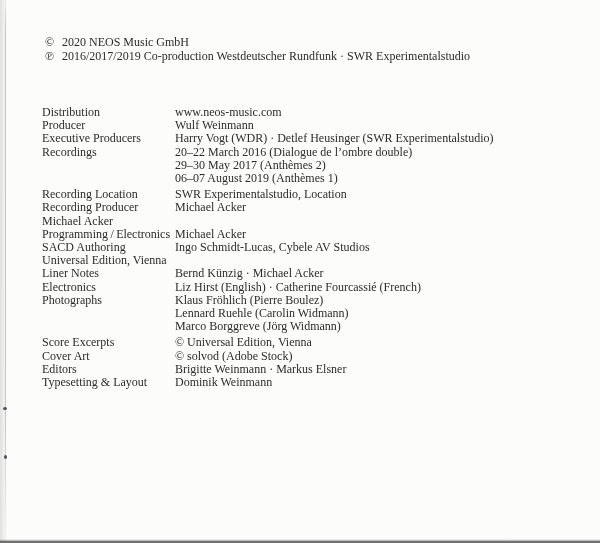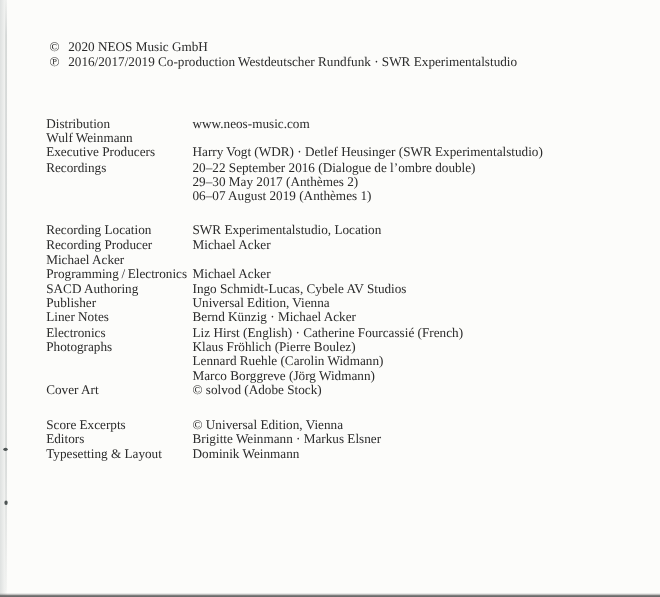--- a/index.html
+++ b/index.html
@@ -51,21 +51,21 @@
     font-size: 12px; line-height: 14px;
   }
   .header-line { display: flex; white-space: nowrap; }
   .header-symbol { flex: 0 0 17px; width: 17px; }
   
   .credits {
     position: absolute; left: 42px; top: 106px; right: 10px;
     font-size: 12px; line-height: 13.2px;
   }
   .credit-row { display: flex; }
-  .credit-row.gap-before { margin-top: 18px; }
+  .credit-row.gap-before { margin-top: 3px; }
   .credit-label { flex: 0 0 133px; width: 133px; white-space: nowrap; }
   .credit-values { flex: 1 1 auto; min-width: 0; }
   .credit-line { white-space: nowrap; }
   .it { }
 </style>
 </head>
 <body>
 
 <div class="page">
 
@@ -91,36 +91,37 @@
 
   <div class="credits">
   <div class="credit-row">
     <div class="credit-label">Distribution</div>
     <div class="credit-values">
           <div class="credit-line"><span>www.neos-music.com</span></div>
         </div>
   </div>
 
   <div class="credit-row">
+    <div class="credit-label">Producer</div>
     <div class="credit-values">
           <div class="credit-line"><span>Wulf Weinmann</span></div>
         </div>
   </div>
 
   <div class="credit-row">
     <div class="credit-label">Executive Producers</div>
     <div class="credit-values">
           <div class="credit-line"><span>Harry Vogt (WDR) · Detlef Heusinger (SWR Experimentalstudio)</span></div>
         </div>
   </div>
 
   <div class="credit-row">
     <div class="credit-label">Recordings</div>
     <div class="credit-values">
-          <div class="credit-line"><span>20–22 September 2016 </span><span class="it">(Dialogue de l’ombre double)</span></div>
+          <div class="credit-line"><span>20–22 March 2016 </span><span class="it">(Dialogue de l’ombre double)</span></div>
           <div class="credit-line"><span>29–30 May 2017 </span><span class="it">(Anthèmes 2)</span></div>
           <div class="credit-line"><span>06–07 August 2019 </span><span class="it">(Anthèmes 1)</span></div>
         </div>
   </div>
 
   <div class="credit-row gap-before">
     <div class="credit-label">Recording Location</div>
     <div class="credit-values">
           <div class="credit-line"><span>SWR Experimentalstudio, Location</span></div>
         </div>
@@ -147,21 +148,20 @@
   </div>
 
   <div class="credit-row">
     <div class="credit-label">SACD Authoring</div>
     <div class="credit-values">
           <div class="credit-line"><span>Ingo Schmidt-Lucas, Cybele AV Studios</span></div>
         </div>
   </div>
 
   <div class="credit-row">
-    <div class="credit-label">Publisher</div>
     <div class="credit-values">
           <div class="credit-line"><span>Universal Edition, Vienna</span></div>
         </div>
   </div>
 
   <div class="credit-row">
     <div class="credit-label">Liner Notes</div>
     <div class="credit-values">
           <div class="credit-line"><span>Bernd Künzig · Michael Acker</span></div>
         </div>
@@ -176,35 +176,35 @@
 
   <div class="credit-row">
     <div class="credit-label">Photographs</div>
     <div class="credit-values">
           <div class="credit-line"><span>Klaus Fröhlich (Pierre Boulez)</span></div>
           <div class="credit-line"><span>Lennard Ruehle (Carolin Widmann)</span></div>
           <div class="credit-line"><span>Marco Borggreve (Jörg Widmann)</span></div>
         </div>
   </div>
 
-  <div class="credit-row">
-    <div class="credit-label">Cover Art</div>
-    <div class="credit-values">
-          <div class="credit-line"><span>© solvod (Adobe Stock)</span></div>
-        </div>
-  </div>
-
   <div class="credit-row gap-before">
     <div class="credit-label">Score Excerpts</div>
     <div class="credit-values">
           <div class="credit-line"><span>© Universal Edition, Vienna</span></div>
         </div>
   </div>
 
   <div class="credit-row">
+    <div class="credit-label">Cover Art</div>
+    <div class="credit-values">
+          <div class="credit-line"><span>© solvod (Adobe Stock)</span></div>
+        </div>
+  </div>
+
+  <div class="credit-row">
     <div class="credit-label">Editors</div>
     <div class="credit-values">
           <div class="credit-line"><span>Brigitte Weinmann · Markus Elsner</span></div>
         </div>
   </div>
 
   <div class="credit-row">
     <div class="credit-label">Typesetting &amp; Layout</div>
     <div class="credit-values">
           <div class="credit-line"><span>Dominik Weinmann</span></div>

